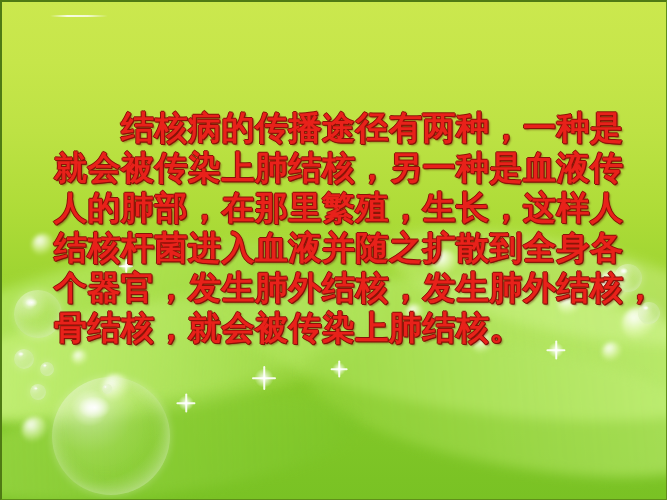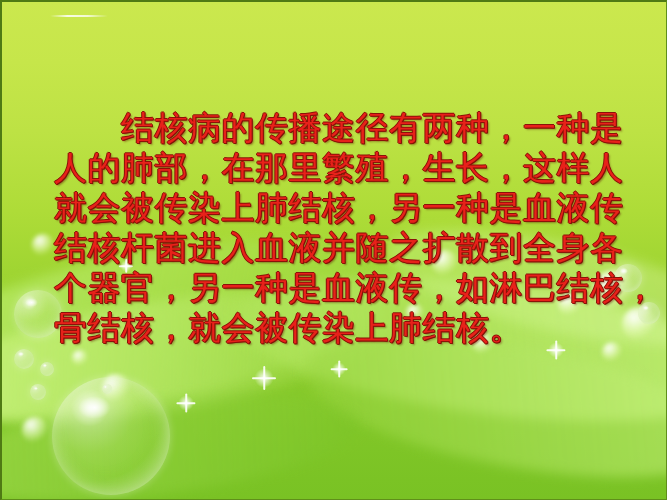--- a/index.html
+++ b/index.html
@@ -168,21 +168,21 @@
   
   .text-body {
     position: absolute;
     left: 52px;
     top: 106px;
     width: 575px;
     z-index: 5;
   }
   .text-line {
     font-family: "DejaVu Sans", "Liberation Sans", sans-serif;
-    font-weight: normal;
+    font-weight: bold;
     font-size: 33px;
     line-height: 40px;
     letter-spacing: 0.5px;
     color: #e8211a;
     white-space: pre;
     text-shadow:
        1px 0 0 #8a1208,
       -1px 0 0 #8a1208,
        0 1px 0 #8a1208,
        0 -1px 0 #8a1208,
@@ -230,20 +230,20 @@
         <div class="sparkle" style="left: 252px; top: 366px; width: 20px; height: 20px;"></div>
         <div class="sparkle" style="left: 176px; top: 393px; width: 16px; height: 16px;"></div>
         <div class="sparkle" style="left: 330px; top: 360px; width: 14px; height: 14px;"></div>
         <div class="sparkle" style="left: 546px; top: 340px; width: 16px; height: 16px;"></div>
         <div class="sparkle" style="left: 118px; top: 258px; width: 12px; height: 12px;"></div>
       </div>
   </div>
 
   <div class="text-body">
     <div class="text-line">　　结核病的传播途径有两种，一种是</div>
+    <div class="text-line">就会被传染上肺结核，另一种是血液传</div>
     <div class="text-line">人的肺部，在那里繁殖，生长，这样人</div>
-    <div class="text-line">就会被传染上肺结核，另一种是血液传</div>
     <div class="text-line">结核杆菌进入血液并随之扩散到全身各</div>
-    <div class="text-line">个器官，另一种是血液传，如淋巴结核，</div>
+    <div class="text-line">个器官，发生肺外结核，发生肺外结核，</div>
     <div class="text-line">骨结核，就会被传染上肺结核。</div>
   </div>
 
 </div>
 
 </body></html>

